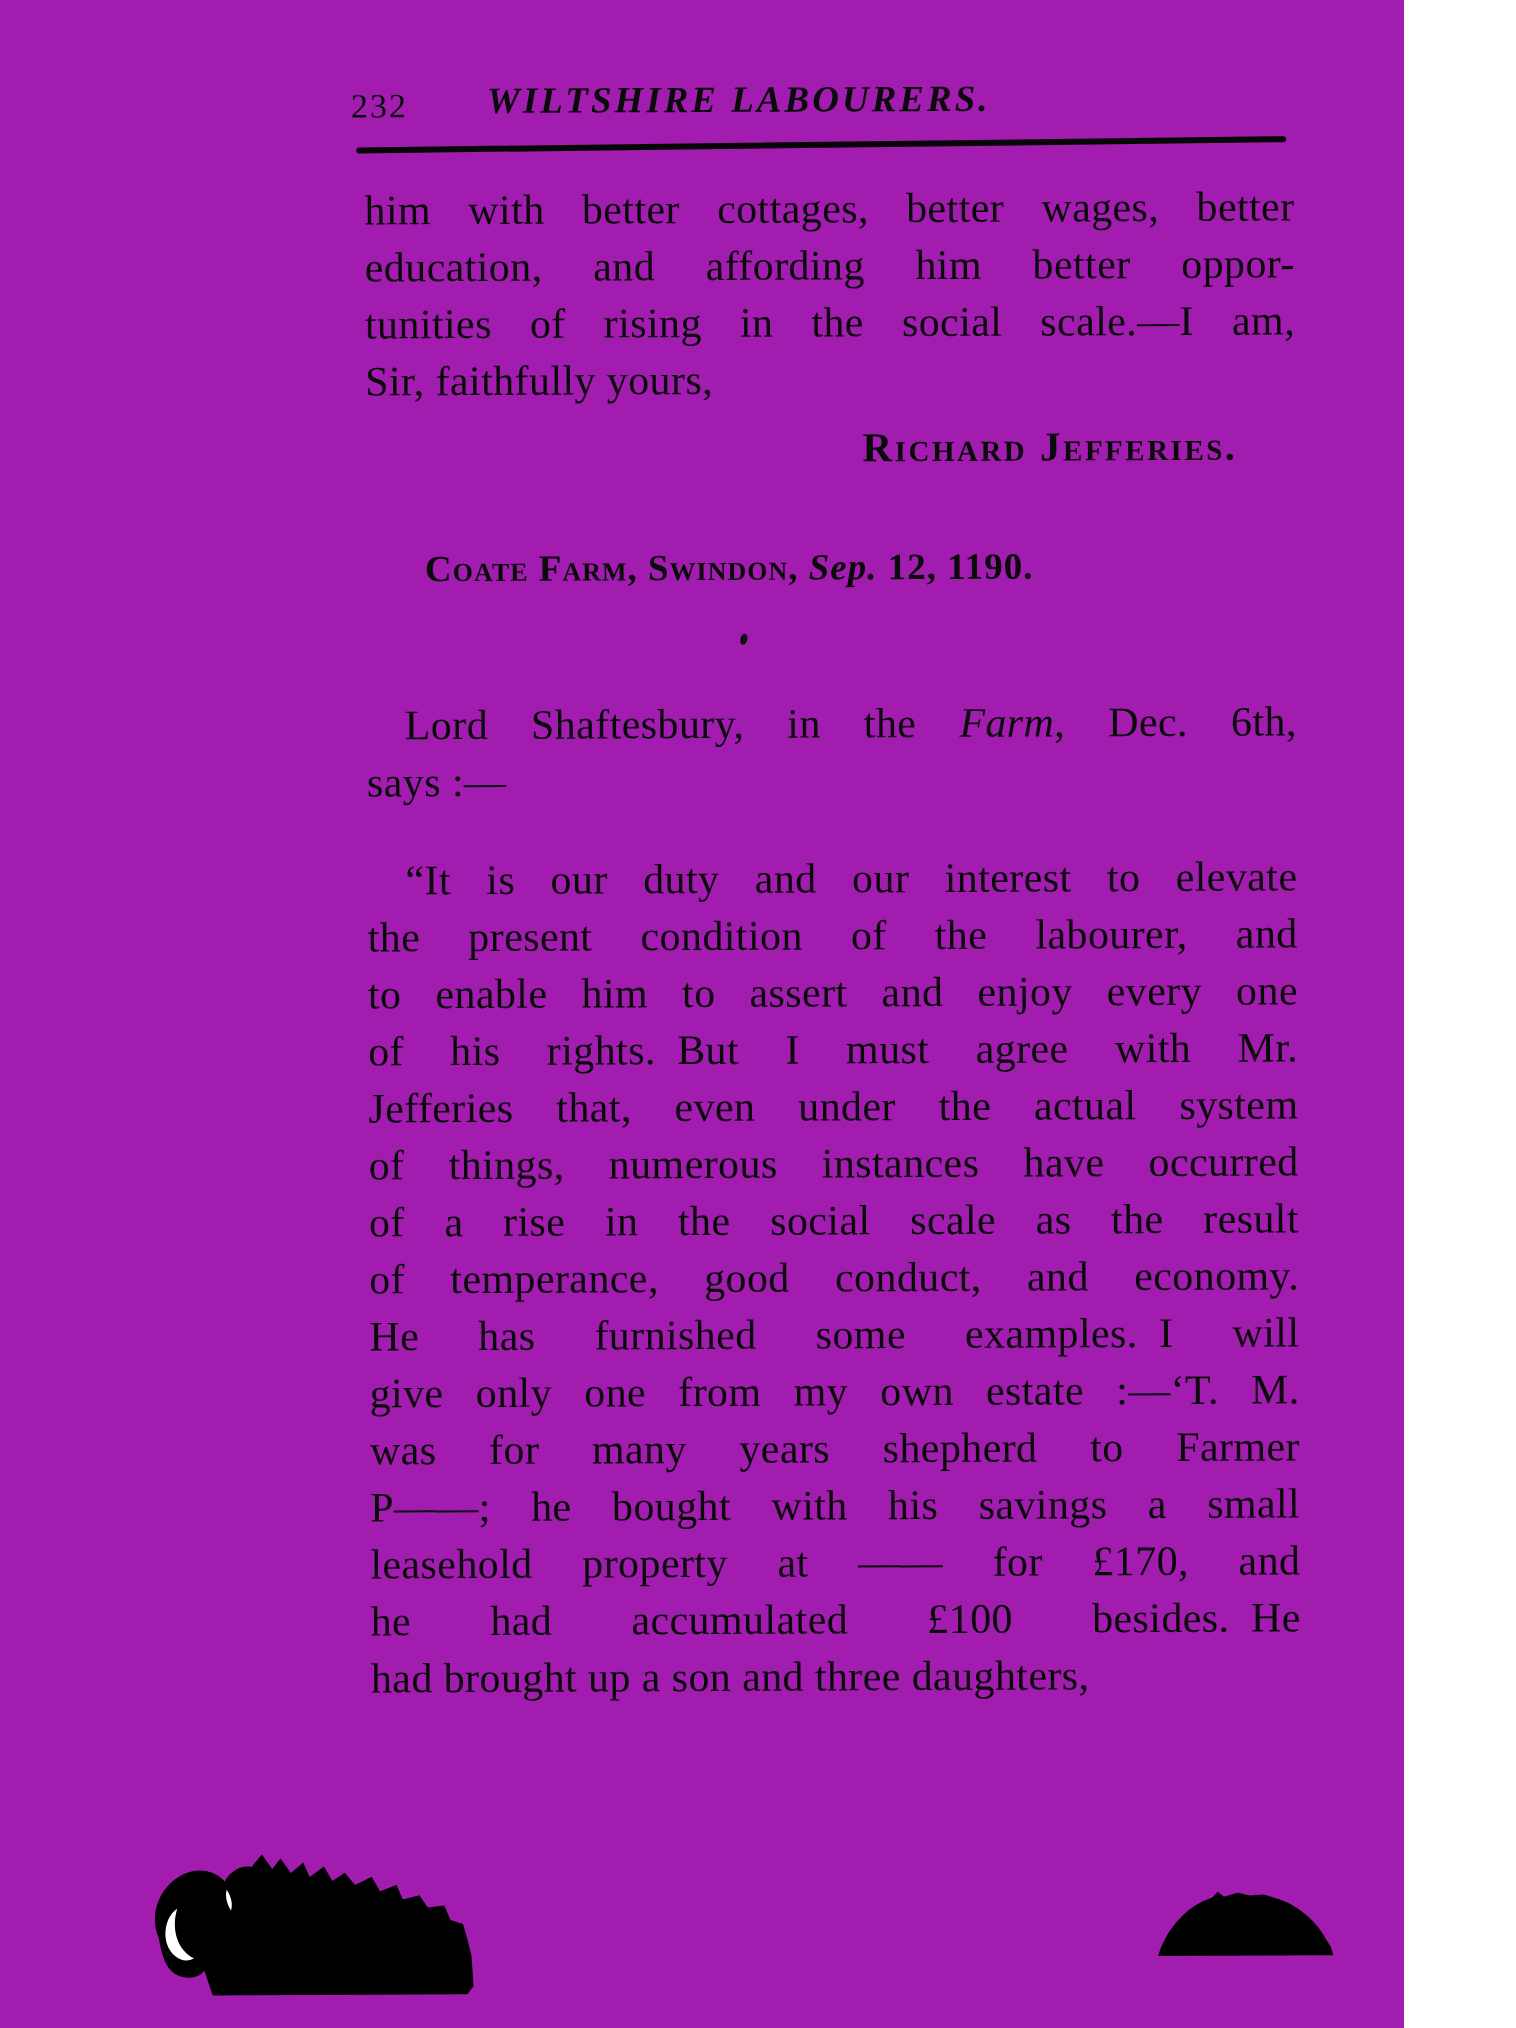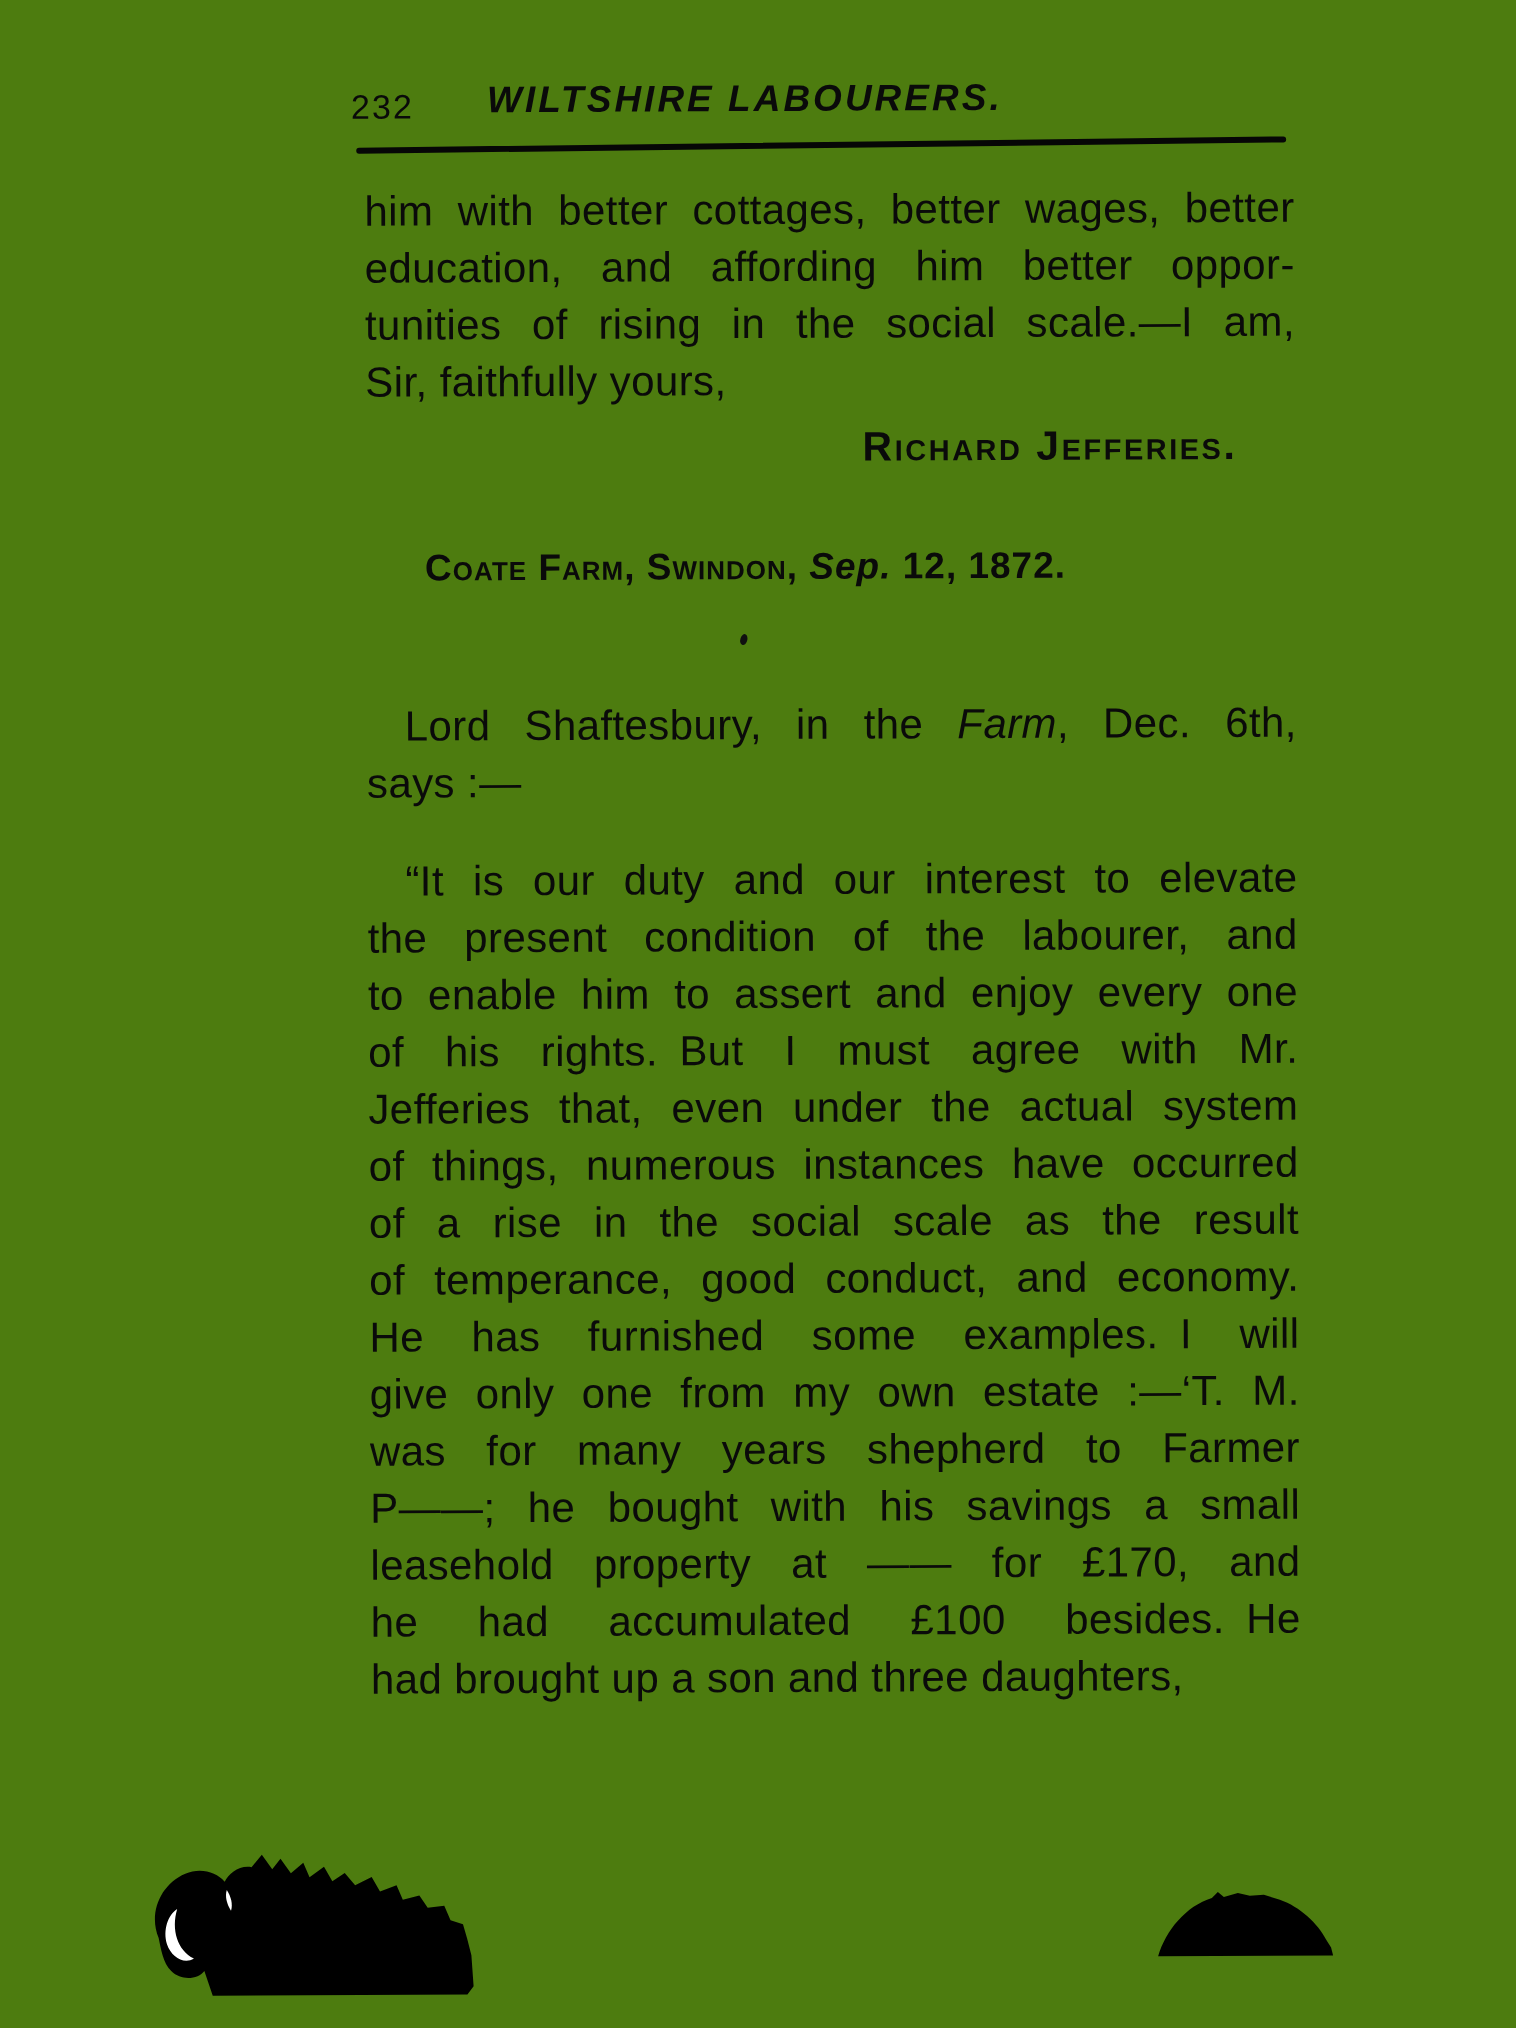--- a/index.html
+++ b/index.html
@@ -1,21 +1,21 @@
 <!DOCTYPE html>
 <html><head>
 <meta charset="utf-8">
 <style>
   html,body { margin:0; padding:0; background:#ffffff; }
   .page {
     position:relative;
-    width:1516px; height:2028px;
-    background:#4d7c0f;
+    width:1404px; height:2028px;
+    background:#a21caf;
     color:#0a0a0a;
-    font-family:Liberation Sans, sans-serif;
+    font-family:Liberation Serif, serif;
     overflow:hidden;
   }
   .content { position:absolute; inset:0; transform:rotate(-0.25deg); }
 
   .pageno {
     position:absolute; left:355px; top:86px;
     font-size:34px; letter-spacing:2px;
   }
   .runtitle {
     position:absolute; left:491px; top:78px;
@@ -77,21 +77,21 @@
       <div>
           <div class="jline">him with better cottages, better wages, better</div>
           <div class="jline">education, and affording him better oppor-</div>
           <div class="jline">tunities of rising in the social scale.—I am,</div>
         </div>
       <div class="lline">Sir, faithfully yours,</div>
     </div>
 
     <div class="signature">Richard Jefferies.</div>
 
-    <div class="dateline"><span class="sc">Coate Farm, Swindon, </span><span class="it">Sep.</span><span> 12, 1872.</span></div>
+    <div class="dateline"><span class="sc">Coate Farm, Swindon, </span><span class="it">Sep.</span><span> 12, 1190.</span></div>
 
     <div class="block" id="para2">
       <div class="jline indent"><span>Lord Shaftesbury, in the </span><span class="it">Farm</span><span>, Dec. 6th,</span></div>
       <div class="lline">says :—</div>
     </div>
 
     <div class="block" id="para3">
       <div>
           <div class="jline indent">“It is our duty and our interest to elevate</div>
           <div class="jline">the present condition of the labourer, and</div>

